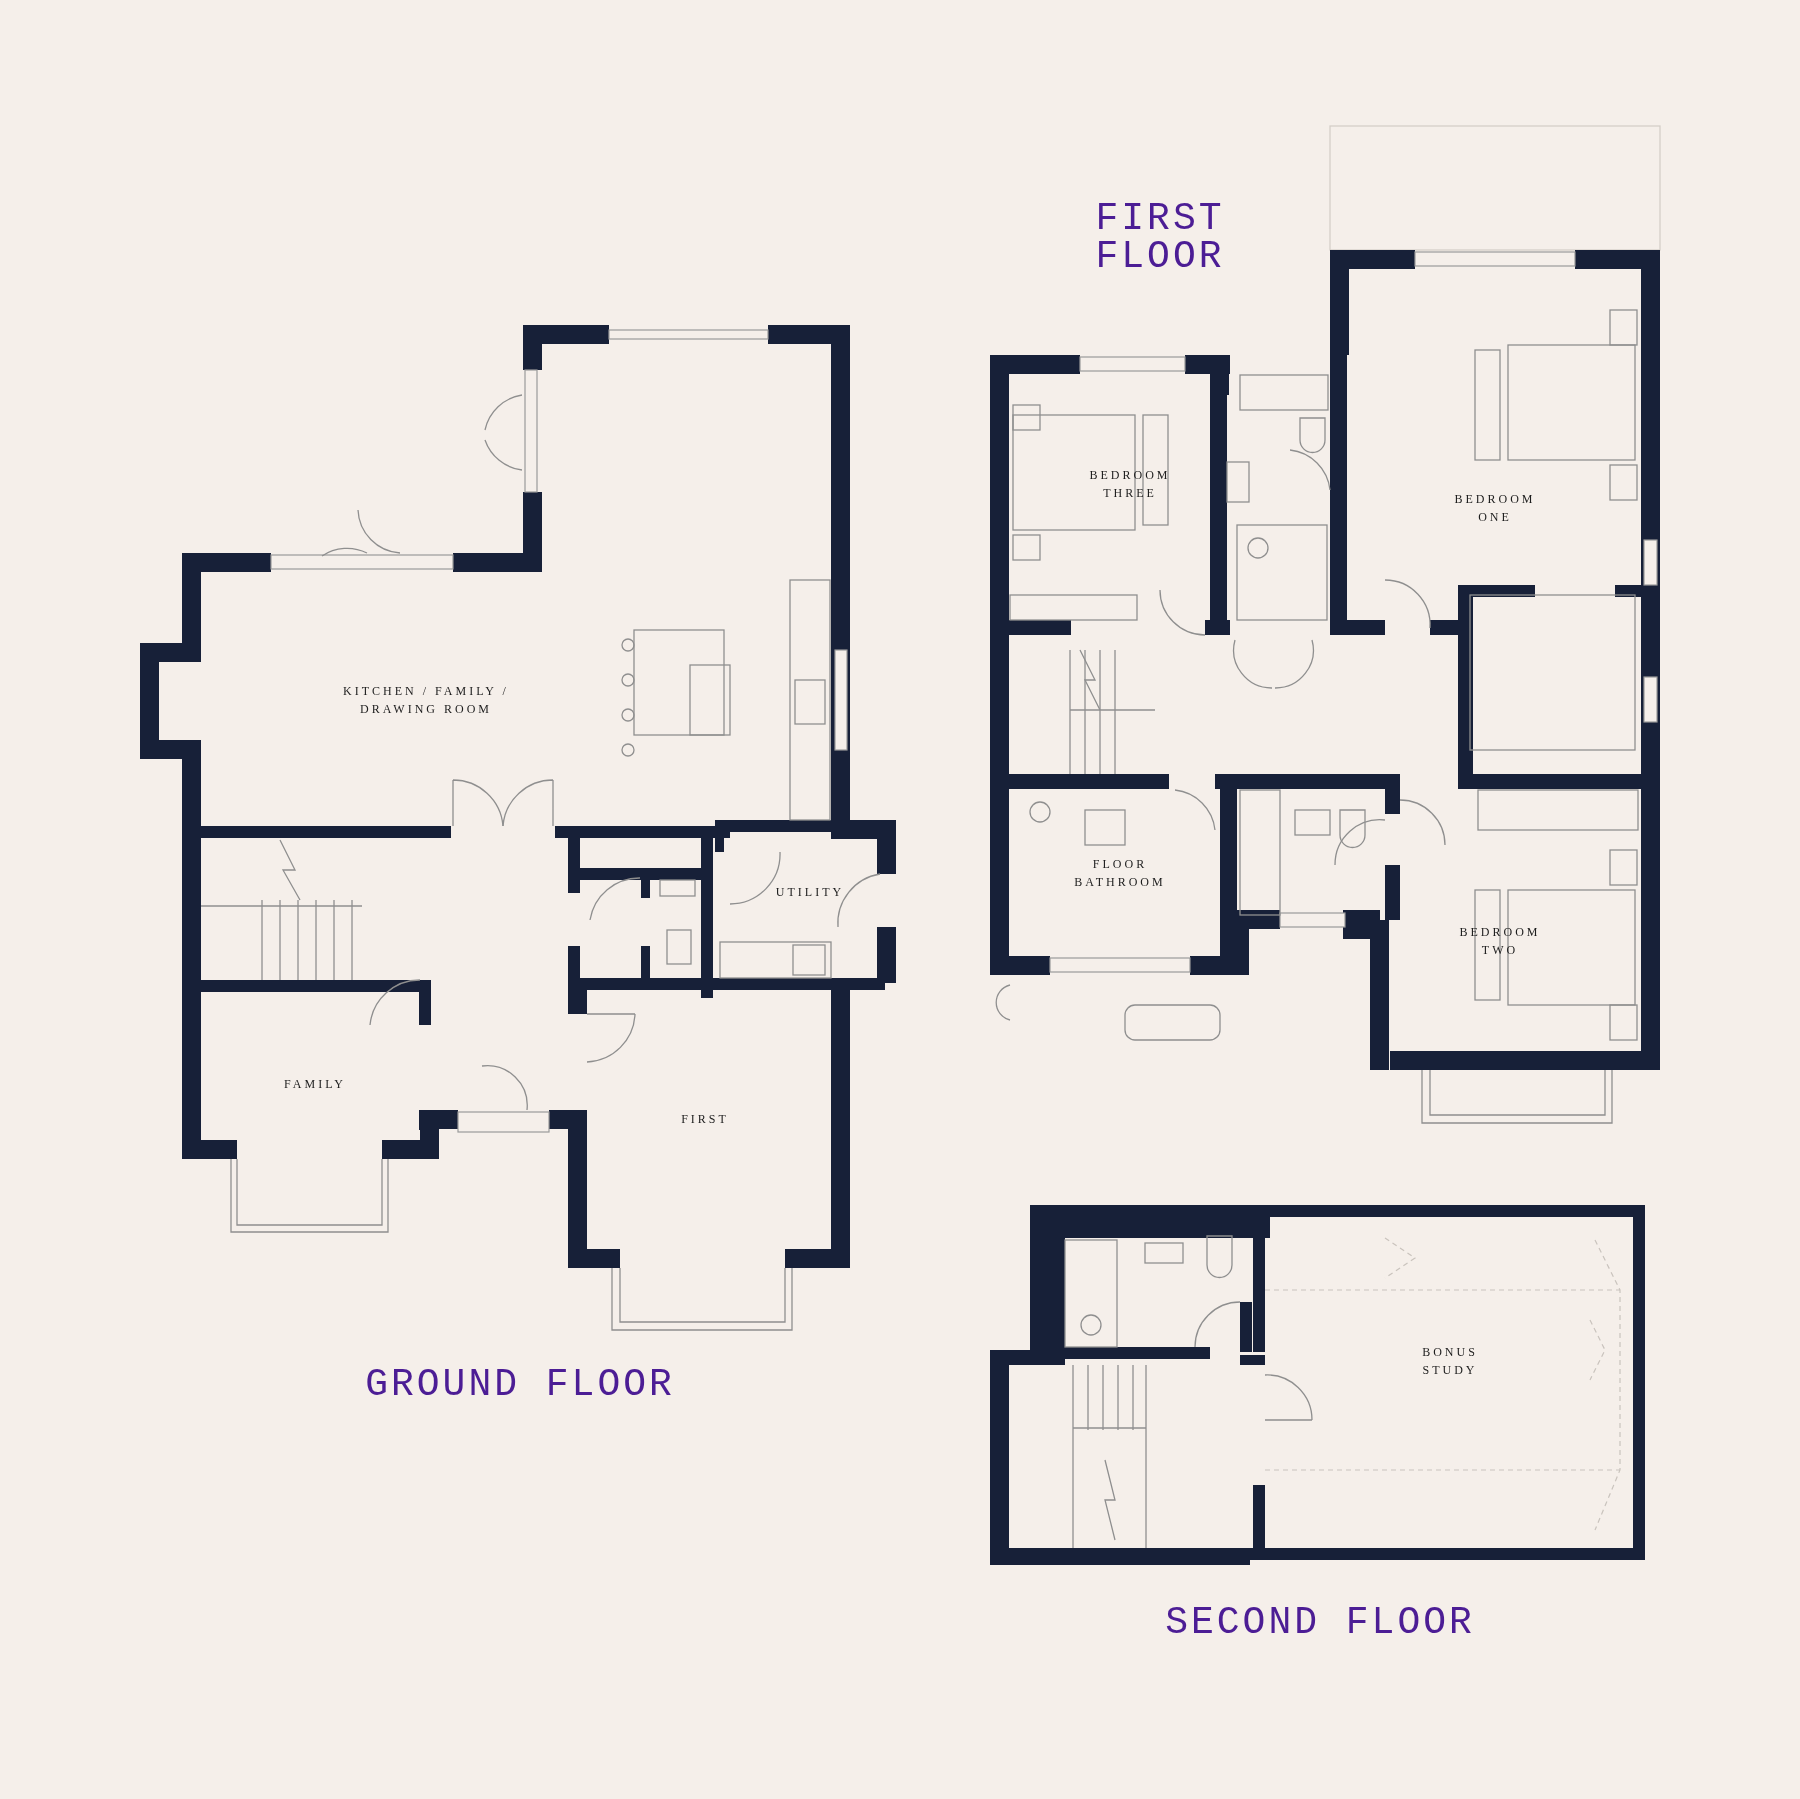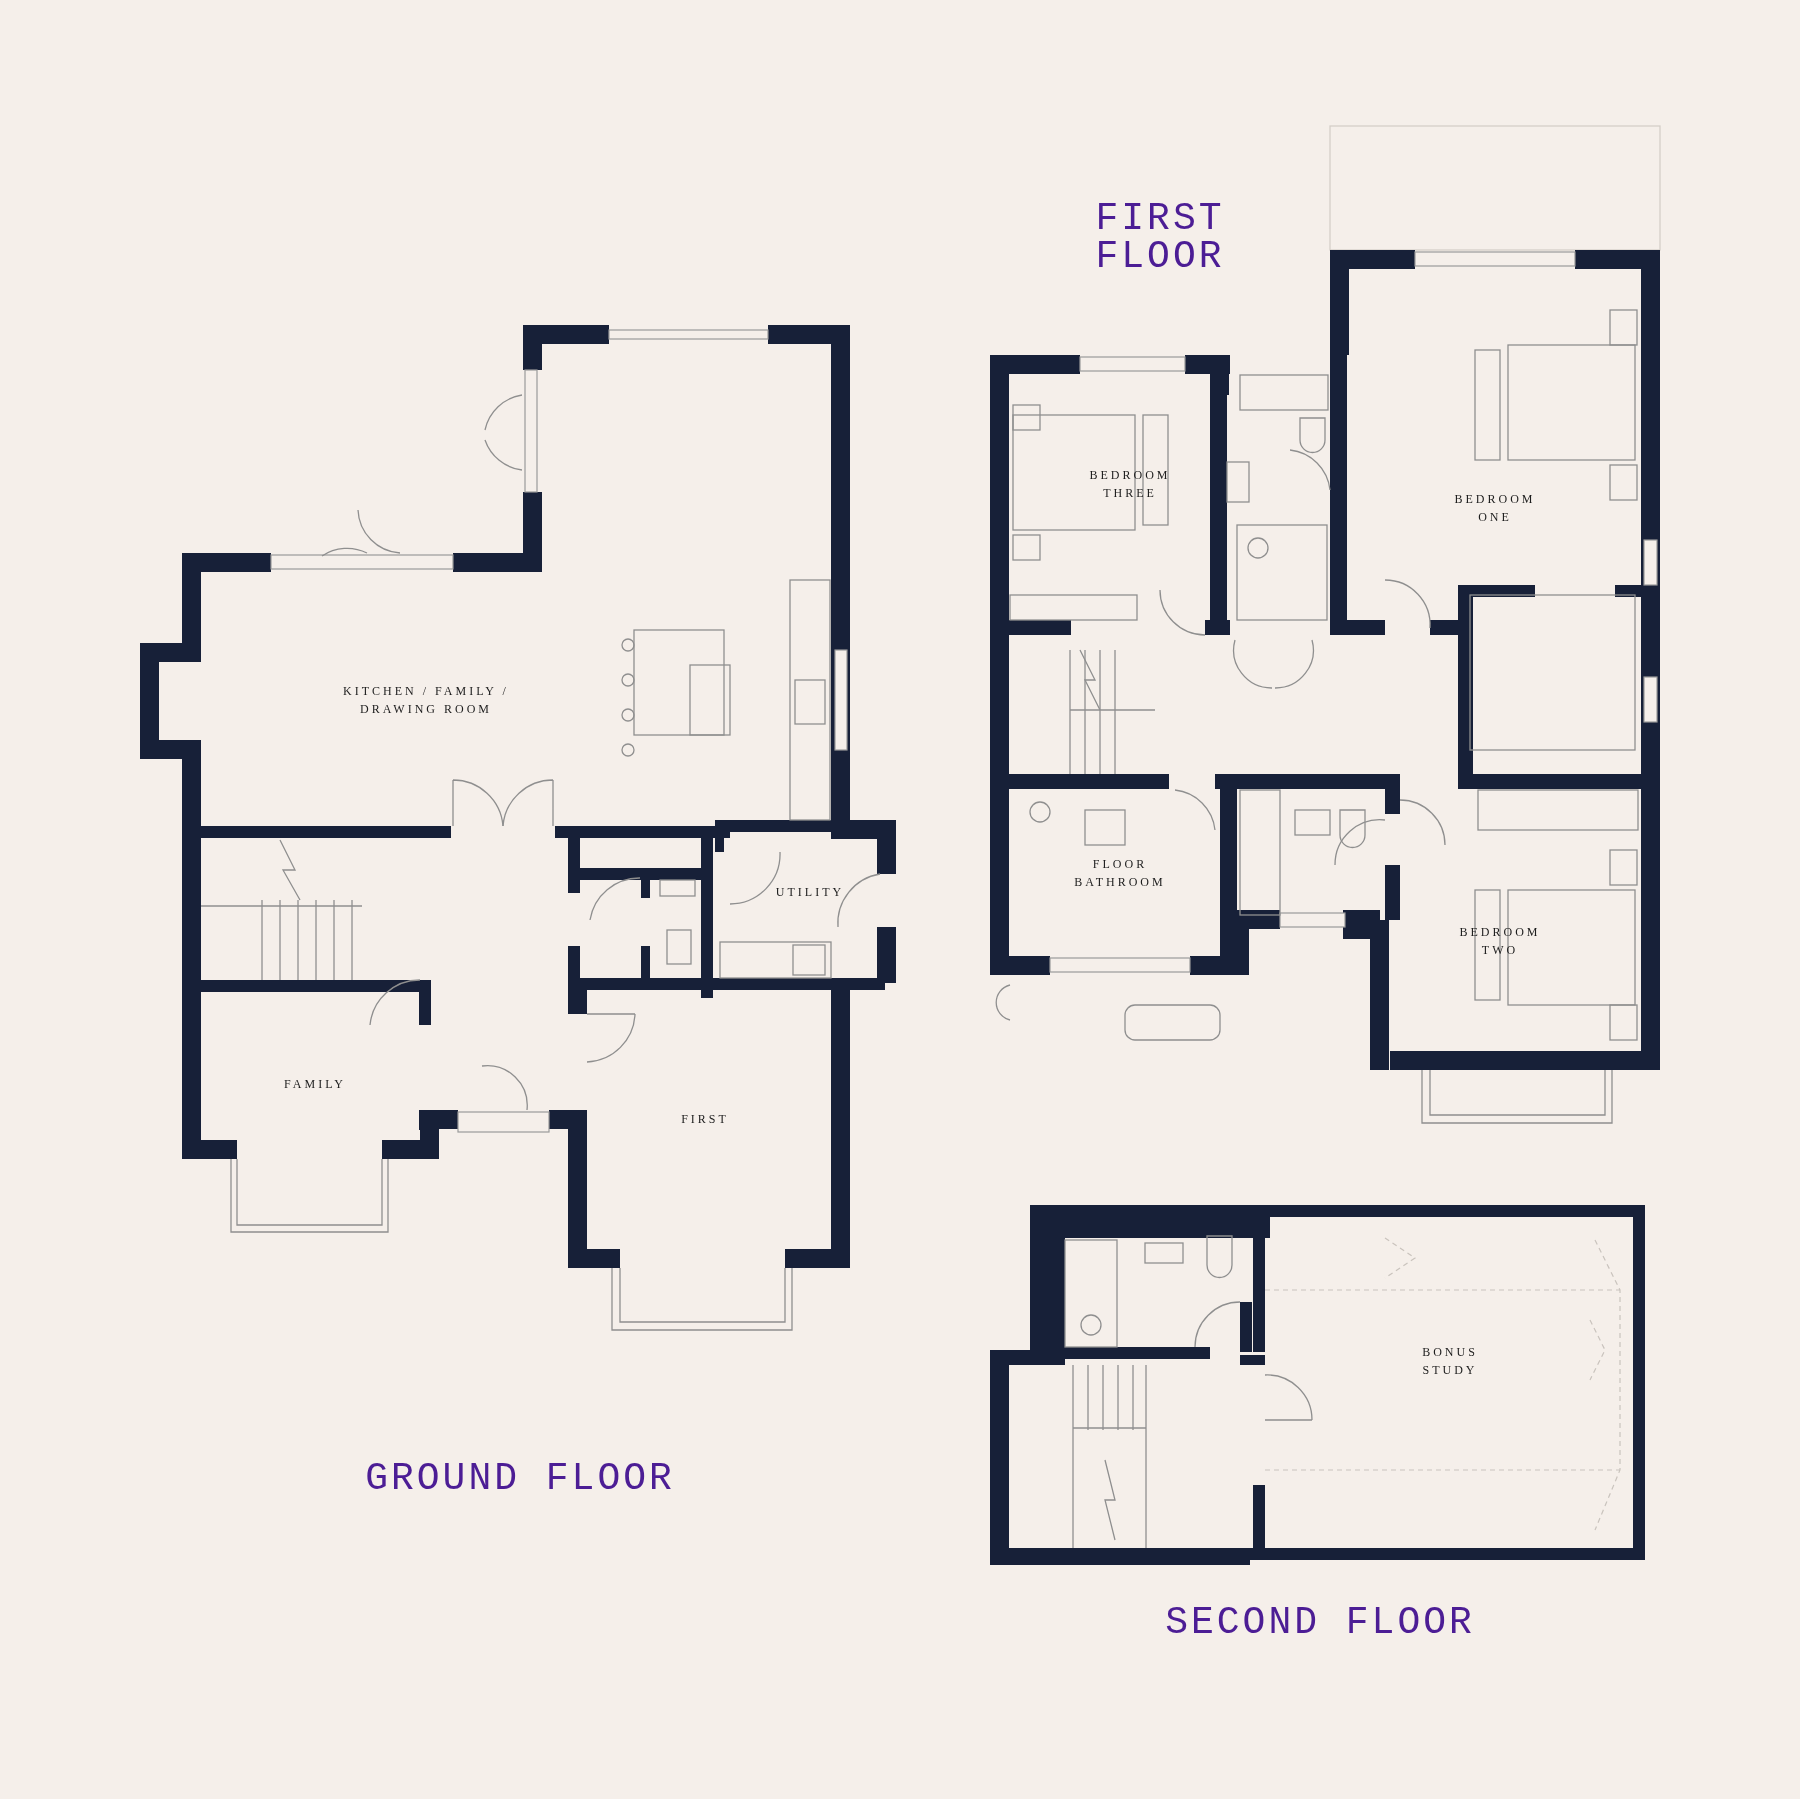--- a/index.html
+++ b/index.html
@@ -241,21 +241,21 @@
       <line x1="1103" y1="1365" x2="1103" y2="1430"></line>
       <line x1="1118" y1="1365" x2="1118" y2="1430"></line>
       <line x1="1133" y1="1365" x2="1133" y2="1430"></line>
       <line x1="1146" y1="1365" x2="1146" y2="1548"></line>
       <line x1="1073" y1="1428" x2="1146" y2="1428"></line>
       <path d="M1105 1460 L1115 1500 L1105 1500 L1115 1540"></path>
     </g>
   </g>
 </svg>
 
-<div class="title" style="left:340px;top:1460px;width:360px;">GROUND FLOOR</div>
+<div class="title" style="left:340px;top:1366px;width:360px;">GROUND FLOOR</div>
 <div class="title" style="left:1060px;top:200px;width:200px;">FIRST
 FLOOR</div>
 <div class="title" style="left:1140px;top:1580px;width:360px;margin-top:24px;">SECOND FLOOR</div>
 
 <div class="label" style="left:316px;top:682px;width:220px;">KITCHEN / FAMILY /
 DRAWING ROOM</div>
 <div class="label" style="left:755px;top:883px;width:110px;">UTILITY</div>
 <div class="label" style="left:270px;top:1075px;width:90px;">FAMILY</div>
 <div class="label" style="left:660px;top:1110px;width:90px;">FIRST</div>
 

